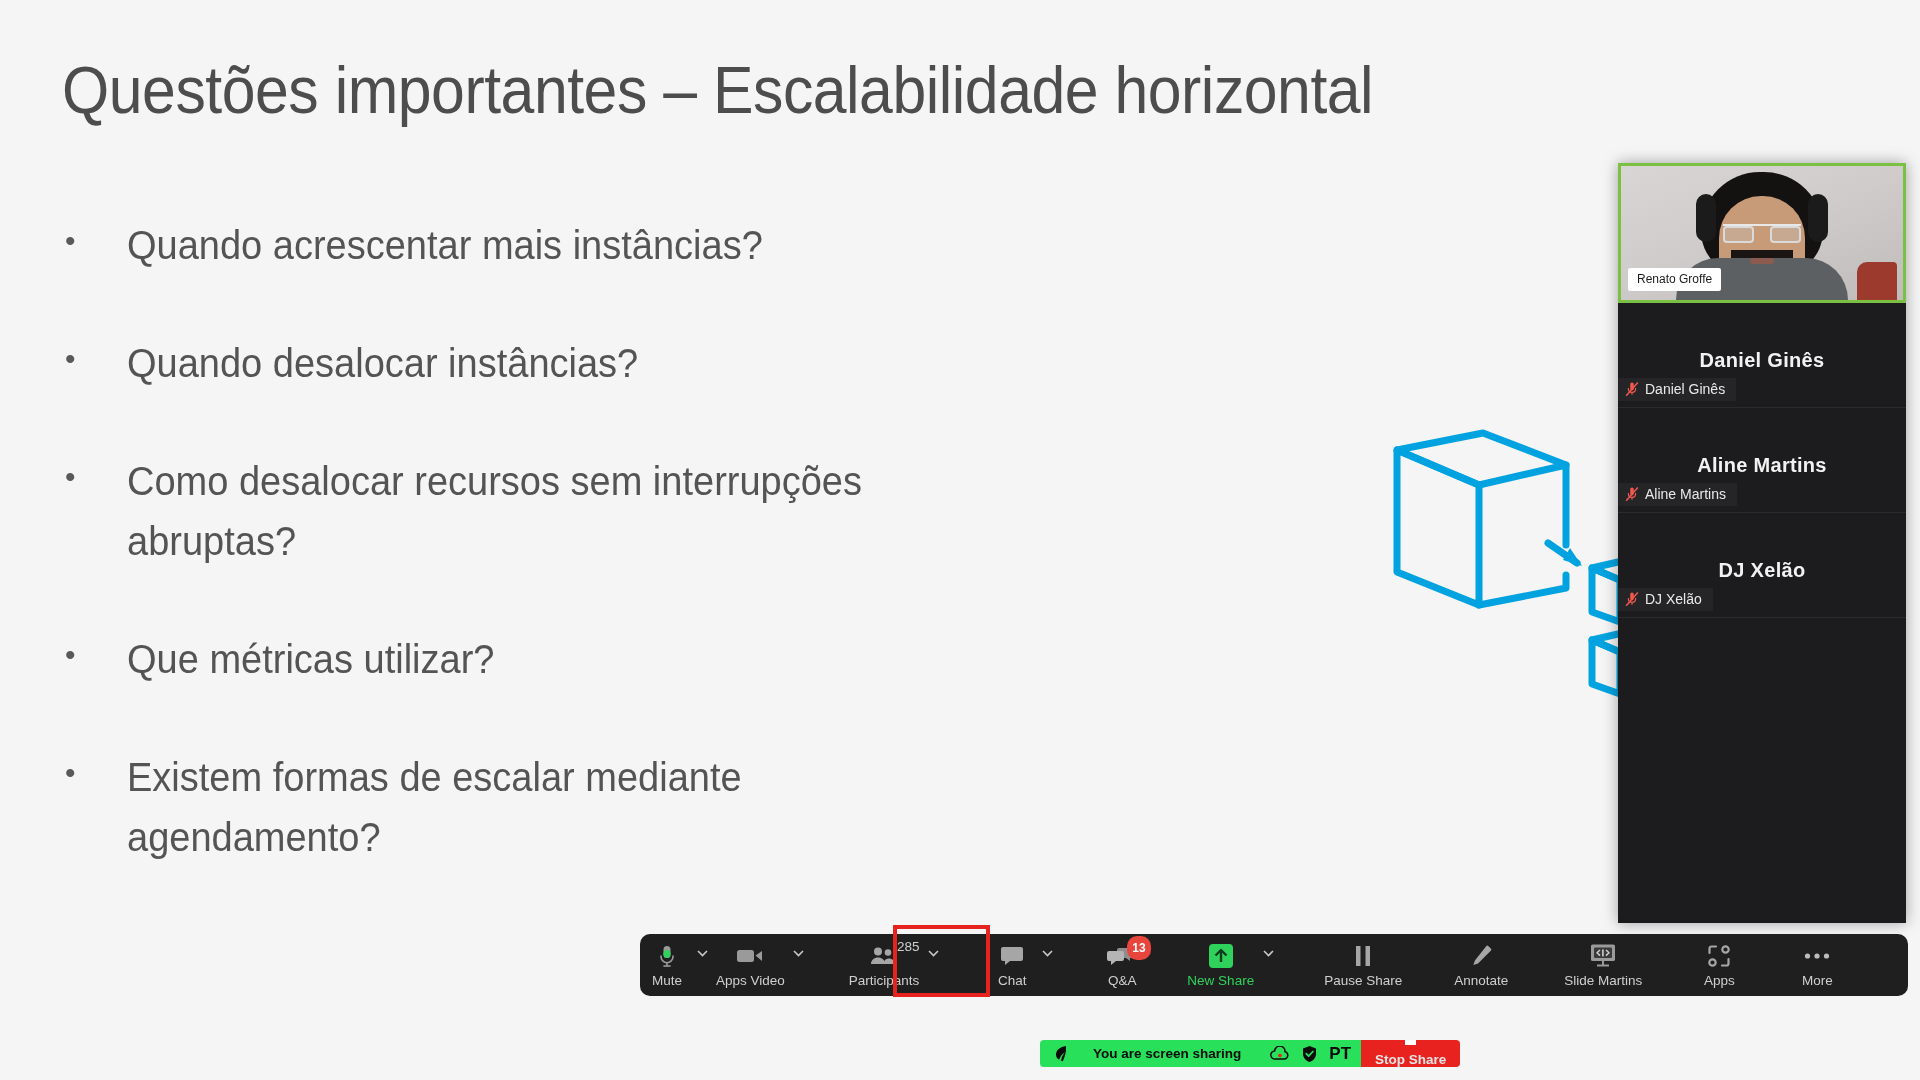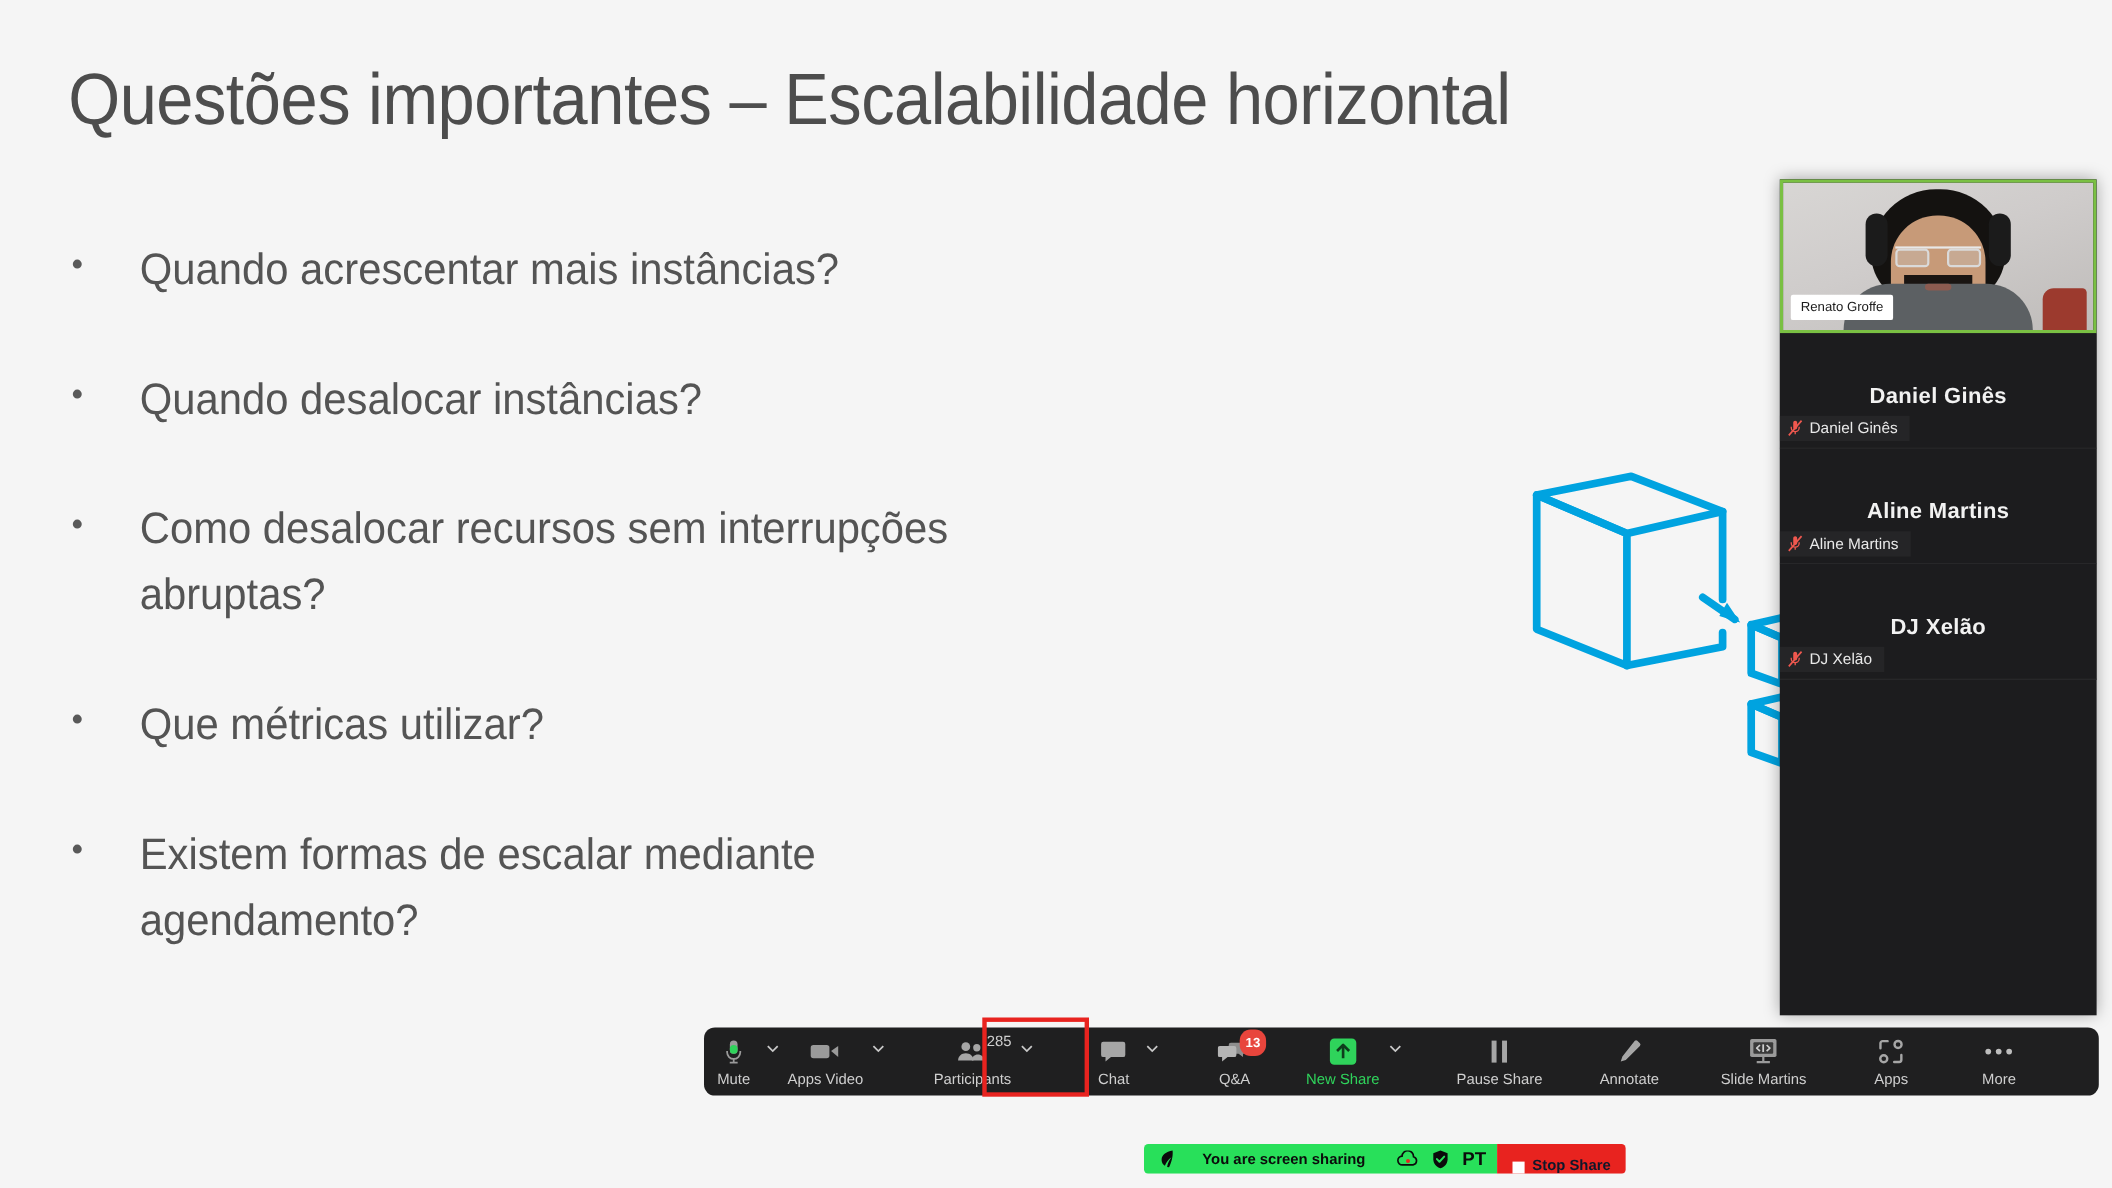--- a/index.html
+++ b/index.html
@@ -236,24 +236,25 @@
     gap:11px;
   }
   #share-bar-text {
     color:#0b0b0b; font-size:13.5px; font-weight:700;
     white-space:nowrap;
     margin:0 18px 0 14px;
   }
   #share-pt { color:#0b0b0b; font-size:17px; font-weight:700; }
   #stop-share-btn {
     background:#e8231f;
-    display:flex; align-items:flex-end; gap:7px;
+    display:flex; align-items:center; gap:7px;
     padding:0 14px;
-    color:#0f172a; font-size:13.5px; font-weight:700;
+    color:#e5e5e5; font-size:13.5px; font-weight:700;
     white-space:nowrap;
+    flex-direction:column;
   }
   .stop-square { width:11px; height:11px; background:#fff; }
 </style>
 </head>
 <body>
 
 <div id="slide">
 
   <div id="slide-title">Questões importantes – Escalabilidade horizontal</div>
 

